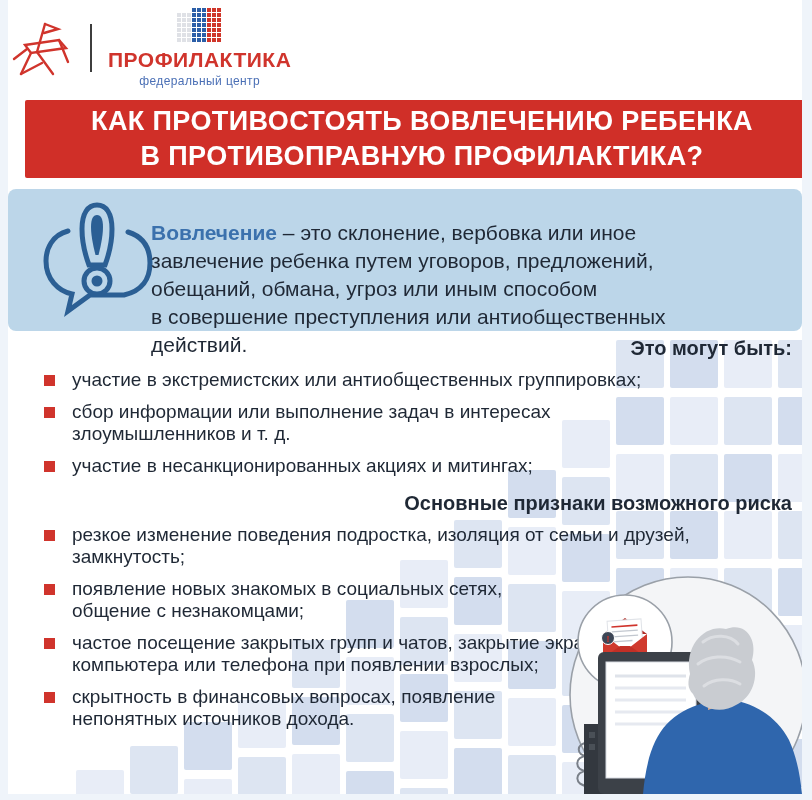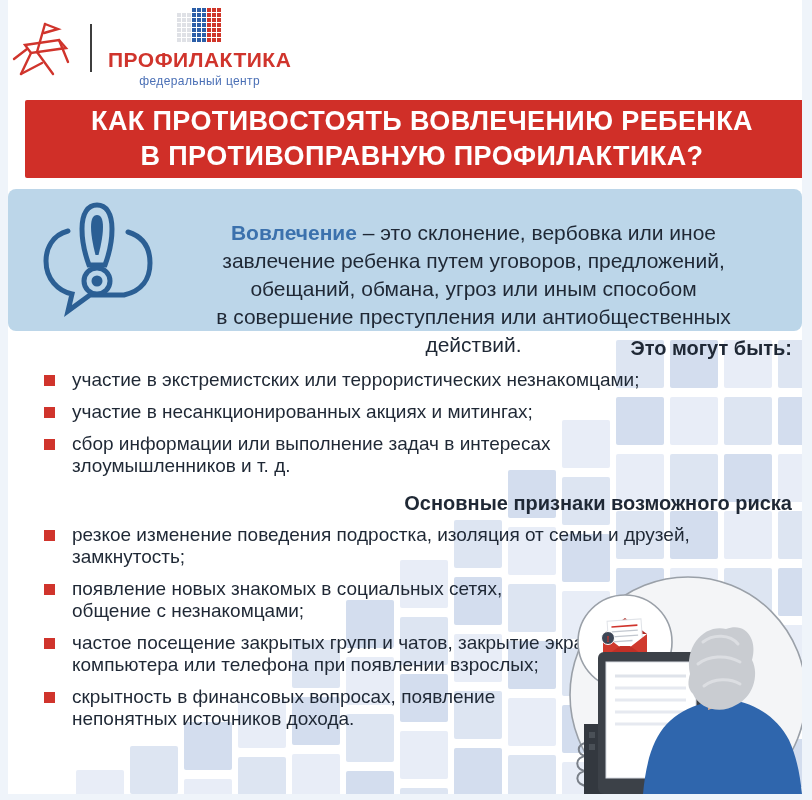--- a/index.html
+++ b/index.html
@@ -29,22 +29,22 @@
     z-index:2;border-radius:2px;
   }
   .banner div{color:#ffffff;font-weight:bold;font-size:27px;line-height:35px;letter-spacing:.4px;text-align:center;}
   
   .defbox{
     position:absolute;left:0;top:189px;width:100%;height:142px;background:#bcd6e9;
     border-radius:8px;z-index:2;
   }
   .defbox .def-icon{position:absolute;left:30px;top:10px;}
   .def-text{
-    position:absolute;left:153px;top:9px;width:625px;
-    font-size:21px;line-height:28px;color:#1f2835;text-align:center;
+    position:absolute;left:143px;top:9px;width:625px;
+    font-size:21px;line-height:28px;color:#1f2835;
   }
   .def-term{color:#3b71ad;font-weight:bold;}
   .def-body{white-space:pre-line;}
   
   .content{
     position:absolute;left:32px;top:336px;width:752px;z-index:2;color:#1f2835;
   }
   .sec-heading{font-size:20px;font-weight:bold;line-height:24px;margin:0 0 9px 0;text-align:right;}
   .sec-heading.second{margin-top:14px;margin-left:28px;}
   .blist{margin:0 0 4px 0;}
@@ -239,30 +239,30 @@
 обещаний, обмана, угроз или иным способом
 в совершение преступления или антиобщественных
 действий.</span></p>
   </div>
 
   <div class="content">
     <h2 class="sec-heading">Это могут быть:</h2>
     <div class="blist">
       <div class="bitem">
           <span class="bullet-sq"></span>
-          <span class="btext">участие в экстремистских или террористических незнакомцами;</span>
-        </div>
-      <div class="bitem">
-          <span class="bullet-sq"></span>
-          <span class="btext">участие в несанкционированных акциях и митингах;</span>
+          <span class="btext">участие в экстремистских или антиобщественных группировках;</span>
         </div>
       <div class="bitem">
           <span class="bullet-sq"></span>
           <span class="btext">сбор информации или выполнение задач в интересах
 злоумышленников и т. д.</span>
+        </div>
+      <div class="bitem">
+          <span class="bullet-sq"></span>
+          <span class="btext">участие в несанкционированных акциях и митингах;</span>
         </div>
     </div>
     <h2 class="sec-heading second">Основные признаки возможного риска</h2>
     <div class="blist">
       <div class="bitem">
           <span class="bullet-sq"></span>
           <span class="btext">резкое изменение поведения подростка, изоляция от семьи и друзей,
 замкнутость;</span>
         </div>
       <div class="bitem">

